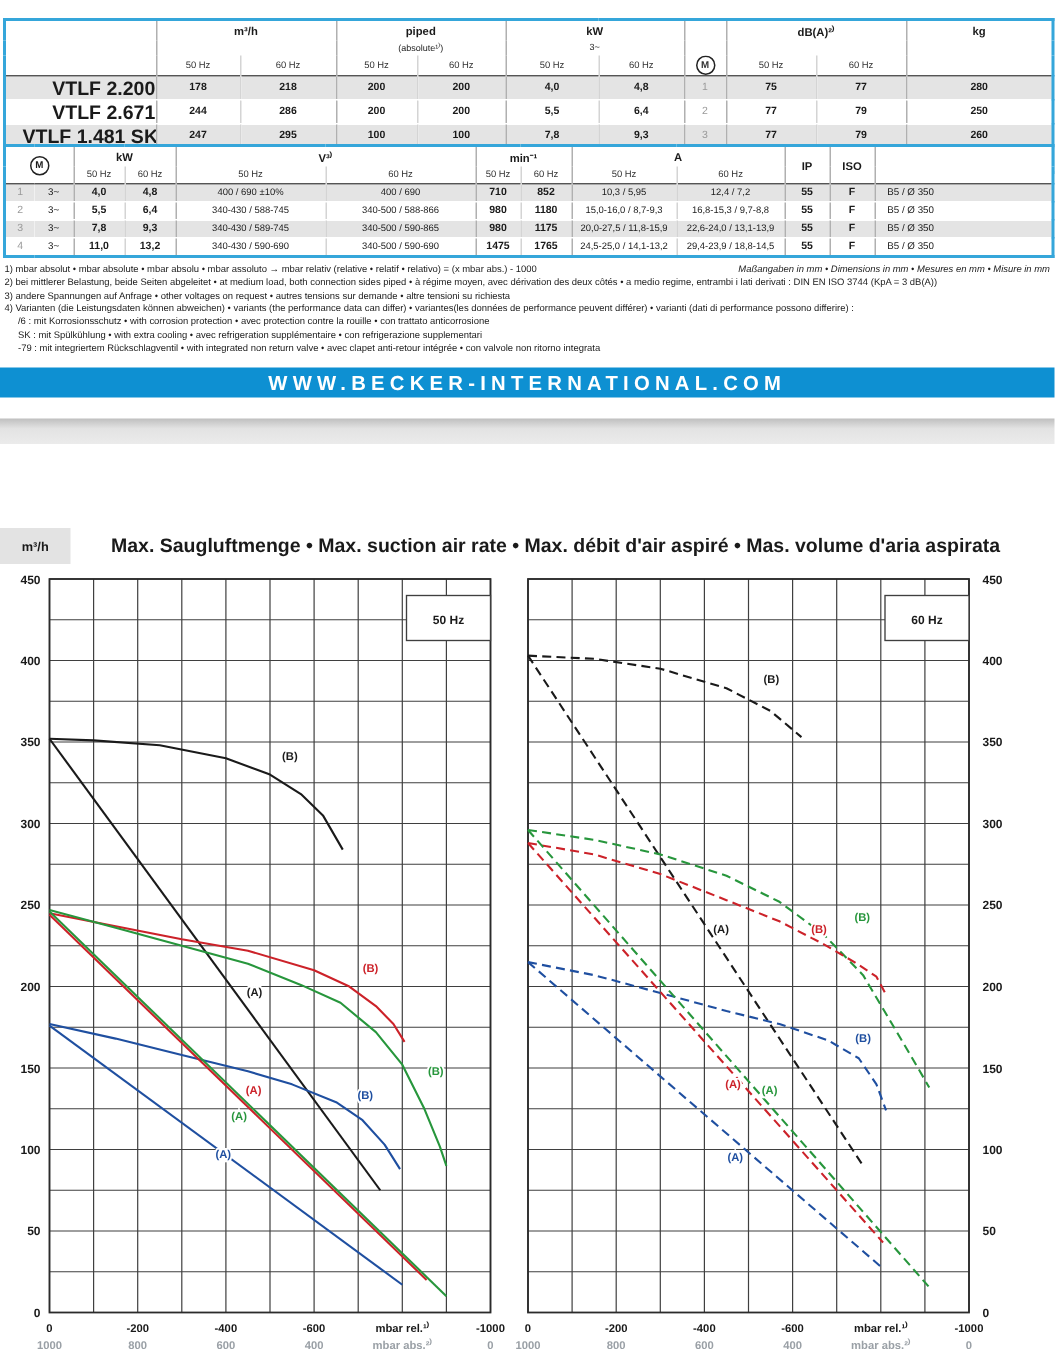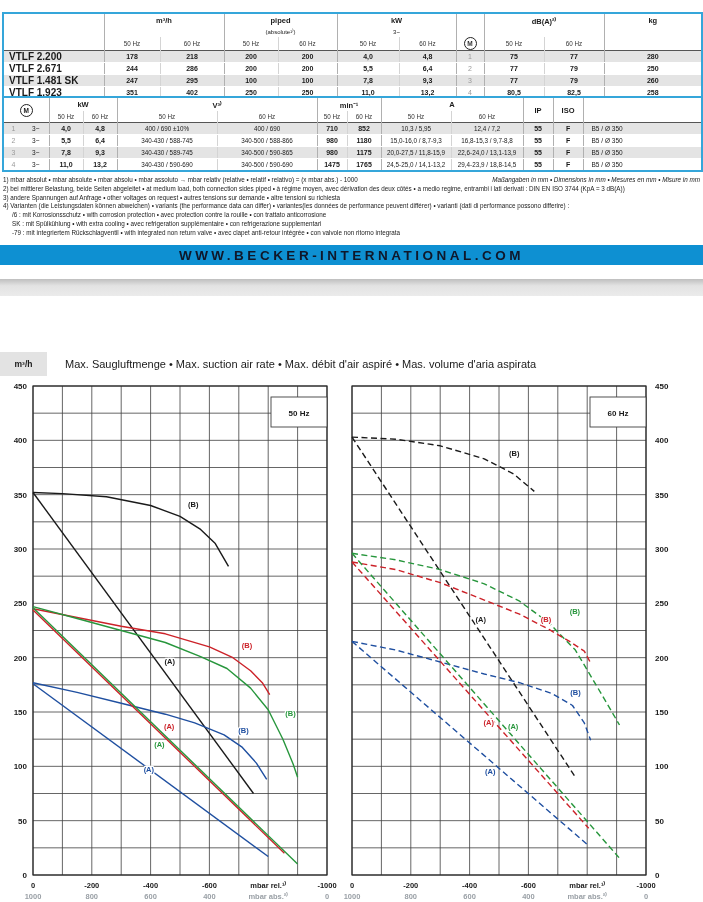--- a/index.html
+++ b/index.html
@@ -9,43 +9,43 @@
        border-collapse:collapse;table-layout:fixed;background:#fff}
   #t1{top:12px}
   #t2{top:96px}
   th,td{padding:0;margin:0;white-space:nowrap;overflow:hidden;text-align:center;vertical-align:middle}
   thead{border-bottom:1px solid #555}
   .h1 th{font-size:7.5px;font-weight:bold;height:13px}
   .h2 th{font-size:6px;font-weight:normal;height:10px;color:#222}
   .hzrow th{font-size:6.3px;font-weight:normal;height:11px;color:#333}
   tbody td{font-size:7px;font-weight:bold;height:11px;border-bottom:1px solid #fff}
   tbody tr.odd{background:#e4e4e4}
-  td.name{text-align:left;padding-left:5px;font-size:10px}
+  td.name{text-align:right;padding-left:11px;font-size:13px}
   .mnum{color:#9a9a9a;font-weight:normal}
   .ph{font-weight:normal;font-size:6.5px}
   .thin{font-weight:normal;font-size:6.3px}
   .fl{text-align:left;padding-left:8px;font-weight:normal;font-size:6.5px}
   .gsep{border-left:1px solid #b0b0b0}
   .hsep{border-left:1px solid #d4d4d4}
   .mc{display:inline-block;width:11px;height:11px;line-height:11px;border:1px solid #222;
       border-radius:50%;font-size:6.5px;font-weight:bold;text-align:center;background:#fff}
   #footnotes{position:absolute;left:3px;top:176px;width:697px;font-size:6.3px;
       line-height:8.8px;color:#1a1a1a}
   #footnotes .row1{display:flex;justify-content:space-between}
   #footnotes .rightnote{font-style:italic}
   #footnotes .indent{padding-left:9px}
   #banner{position:absolute;left:0;top:245px;width:703px;height:20px;background:#0e90d2;
-      color:#0f172a;font-weight:bold;font-size:13.5px;letter-spacing:3.5px;text-align:center;
+      color:#ffffff;font-weight:bold;font-size:13.5px;letter-spacing:3.5px;text-align:center;
       line-height:21px;cursor:pointer}
   #divider{position:absolute;left:0;top:279px;width:703px;height:17px;
       background:linear-gradient(180deg,#bfbfbf 0,#e3e3e3 40%,#ebebeb 100%)}
   #unitbox{position:absolute;left:0;top:352px;width:47px;height:24px;background:#e3e3e3;
       font-weight:bold;font-size:8.5px;line-height:24px;text-align:center}
-  #sectitle{position:absolute;left:65px;top:352px;height:24px;line-height:24px;
-      font-weight:normal;font-size:11px}
+  #sectitle{position:absolute;left:74px;top:352px;height:24px;line-height:24px;
+      font-weight:bold;font-size:13px}
   #charts-svg{position:absolute;left:0;top:383px}
 </style>
 </head>
 <body>
 
 <table id="t1" class="spec-table">
   <colgroup>
     <col style="width:101px">
       <col style="width:56px">
       <col style="width:64px">

